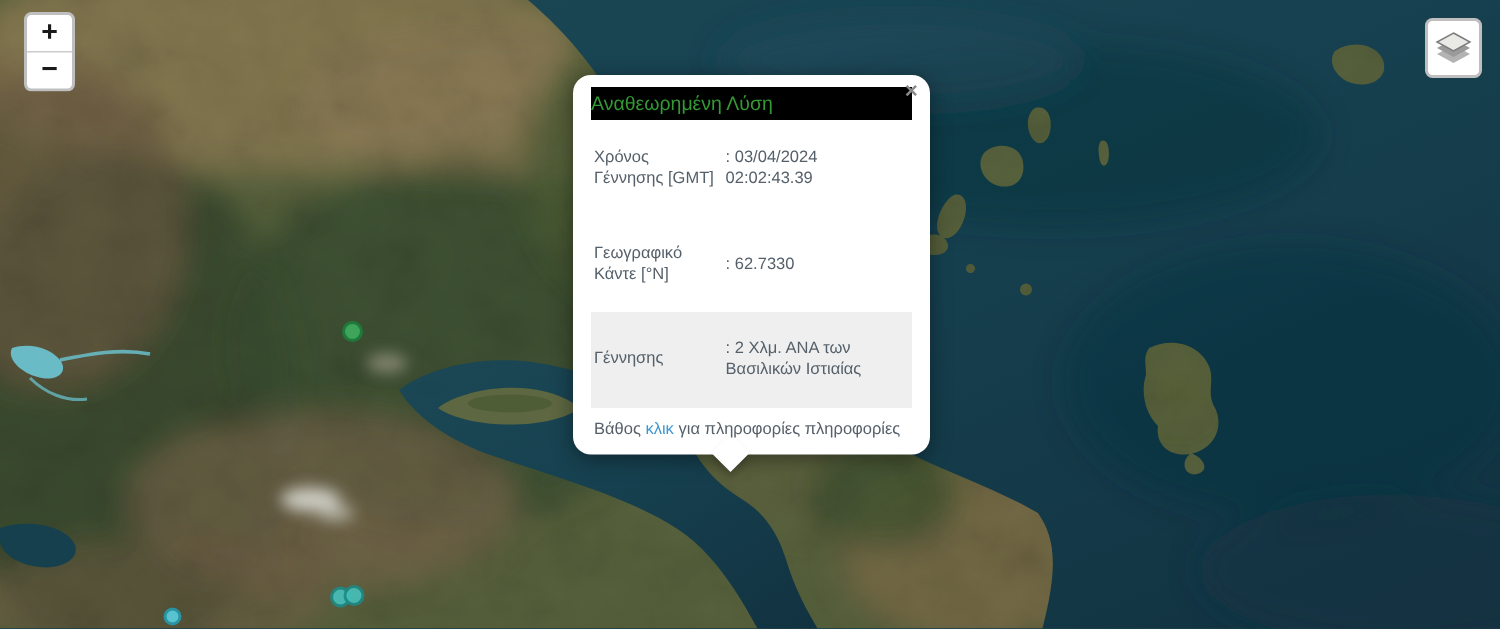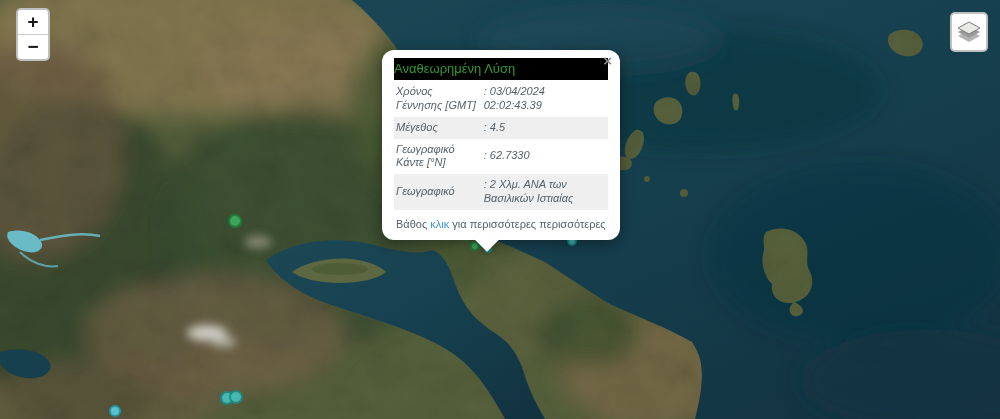--- a/index.html
+++ b/index.html
@@ -31,21 +31,21 @@
   }
   .popup-close{
     position:absolute;top:2px;right:8px;font-size:15px;font-weight:700;
     color:#8a8a8a;cursor:pointer;line-height:1.2;
   }
   .popup-title{
     background:#000000;color:#339933;text-align:left;
     font-size:13px;padding:3px 0;margin-bottom:1px;
   }
   table.pp{width:100%;border-collapse:collapse;}
-  table.pp td{padding:4px 2px;vertical-align:middle;font-style:italic;}
+  table.pp td{padding:18px 2px;vertical-align:middle;}
   table.pp td.lbl{width:41%;}
   table.pp tr.alt{background:#efefef;}
   .popup-footer{margin-top:6px;padding:2px 2px 0 2px;}
   .popup-footer a{color:#3e97d3;text-decoration:none;cursor:pointer;}
   
   .zoom-ctl{
     position:absolute;left:16px;top:8px;width:30px;z-index:30;
     background:#fff;border:2px solid rgba(0,0,0,.25);border-radius:5px;
     box-sizing:content-box;
   }
@@ -168,36 +168,32 @@
   <div class="popup">
     <div class="popup-tip"></div>
     <span class="popup-close">×</span>
     <div class="popup-title">Αναθεωρημένη Λύση</div>
     <table class="pp">
       <tbody>
           <tr>
         <td class="lbl">Χρόνος Γέννησης [GMT]</td>
         <td class="val">: 03/04/2024 02:02:43.39</td>
       </tr>
-      <tr class="alt">
-        <td class="lbl">Μέγεθος</td>
-        <td class="val">: 4.5</td>
-      </tr>
       <tr>
         <td class="lbl">Γεωγραφικό Κάντε [°N]</td>
         <td class="val">: 62.7330</td>
       </tr>
       <tr class="alt">
-        <td class="lbl">Γεωγραφικό</td>
+        <td class="lbl">Γέννησης</td>
         <td class="val">: 2 Χλμ. ΑΝΑ των Βασιλικών Ιστιαίας</td>
       </tr>
     </tbody>
       </table>
     <div class="popup-footer">
-      <span>Βάθος </span><a>κλικ</a><span> για περισσότερες περισσότερες</span>
+      <span>Βάθος </span><a>κλικ</a><span> για πληροφορίες πληροφορίες</span>
     </div>
   </div>
 
   <div class="zoom-ctl">
     <span class="zoom-btn in">+</span>
     <span class="zoom-btn out">−</span>
   </div>
 
   <div class="layers-ctl">
     <svg width="24" height="22" viewBox="0 0 24 22">

